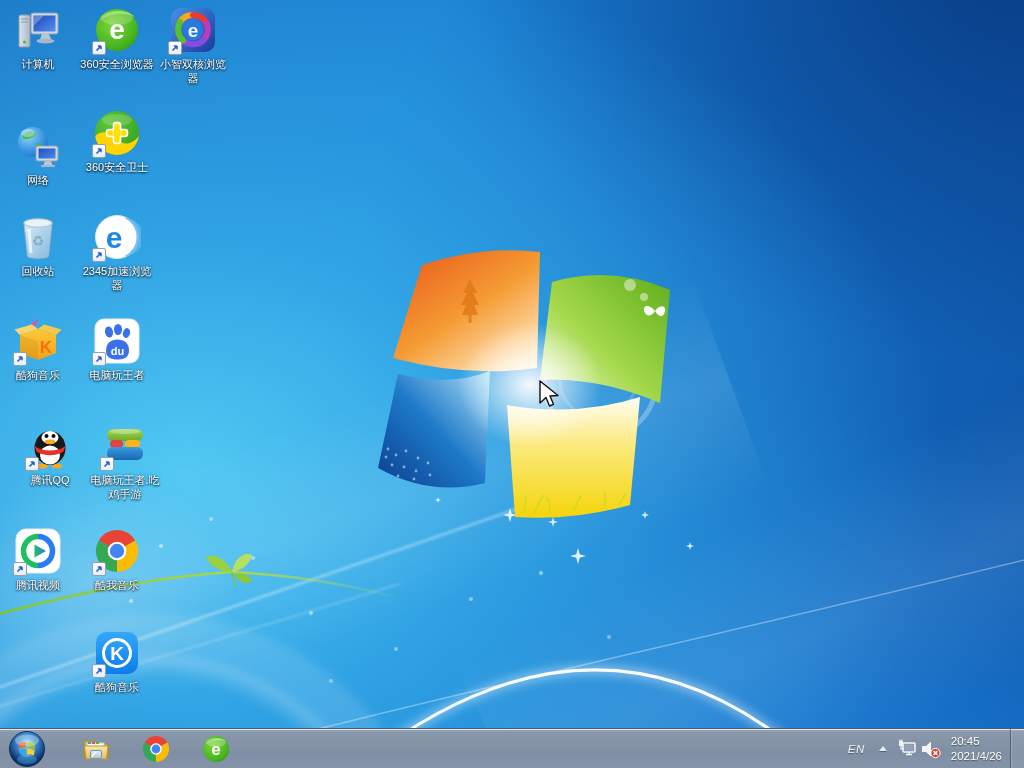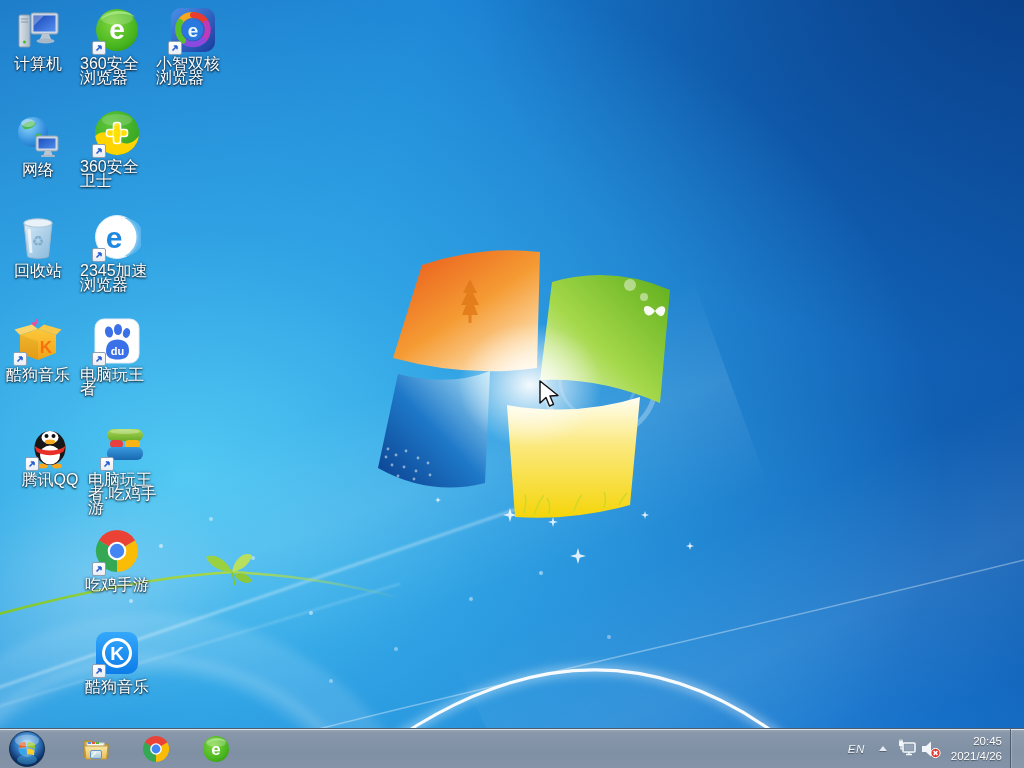--- a/index.html
+++ b/index.html
@@ -33,40 +33,40 @@
     box-shadow:
       160px 545px 0 1px rgba(255,255,255,.55), 252px 557px 0 1px rgba(255,255,255,.45),
       310px 612px 0 1px rgba(255,255,255,.5), 395px 648px 0 1px rgba(255,255,255,.4),
       470px 598px 0 1px rgba(255,255,255,.45),210px 518px 0 1px rgba(255,255,255,.45),
       540px 572px 0 1px rgba(255,255,255,.5), 608px 636px 0 1px rgba(255,255,255,.4),
       330px 680px 0 1px rgba(255,255,255,.4), 130px 600px 0 1px rgba(255,255,255,.5);}
   .deco-svg,.logo-svg,.vine-svg,.cursor-svg{position:absolute;pointer-events:none;}
   
   .icon-cell{position:absolute;width:76px;display:flex;flex-direction:column;align-items:center;cursor:default;}
   .icon-art{width:48px;height:48px;position:relative;}
-  .icon-label{margin-top:3px;font-size:16px;line-height:14px;color:#fff;max-width:74px;
+  .icon-label{margin-top:3px;font-size:11px;line-height:14px;color:#fff;text-align:center;max-width:74px;
     text-shadow:0 1px 2px rgba(0,0,0,.9),0 0 3px rgba(10,30,60,.7);word-break:break-all;}
   .shortcut-arrow{position:absolute;left:-1px;bottom:-1px;width:14px;height:14px;background:linear-gradient(#fff,#e8eef4);
     border:1px solid #8ea0b4;border-radius:2px;box-sizing:border-box;display:flex;align-items:center;justify-content:center;}
   
   .taskbar{position:absolute;left:0;bottom:0;width:1024px;height:40px;
     background:linear-gradient(#9aa7b8 0%,#8897aa 10%,#8090a4 60%,#8493a7 100%);
     border-top:1px solid #4e5c6e;box-shadow:inset 0 1px 0 #dde6ee;box-sizing:border-box;}
   .taskbar button{background:none;border:0;padding:0;margin:0;cursor:pointer;display:flex;align-items:center;justify-content:center;}
   .start-button{position:absolute;left:7px;top:0px;width:40px;height:40px;}
   .pinned{position:absolute;left:80px;top:0;height:100%;display:flex;align-items:center;gap:28px;}
   .pinned button{width:32px;height:32px;}
   .tray{position:absolute;right:0;top:0;height:100%;display:flex;align-items:center;}
   .tray-lang{color:#f4f8fc;font-size:11.5px;letter-spacing:.5px;text-shadow:0 1px 1px rgba(0,0,0,.45);
     padding:4px 6px;cursor:default;font-style:italic;}
   .tray-chevron{width:16px;height:16px;display:flex;align-items:center;justify-content:center;margin:0 4px;cursor:pointer;}
   .tri{width:0;height:0;border-left:4.5px solid transparent;border-right:4.5px solid transparent;border-bottom:5.5px solid #e4ebf2;
     filter:drop-shadow(0 1px 0 rgba(0,0,0,.3));}
   .tray-icon-btn{width:24px;height:24px;margin:0 2px;}
-  .clock{color:#fff;font-size:11.5px;line-height:15px;text-align:right;margin:0 8px 0 8px;
+  .clock{color:#fff;font-size:11.5px;line-height:15px;margin:0 8px 0 8px;
     text-shadow:0 1px 1px rgba(0,0,0,.45);cursor:default;}
   .show-desktop{width:13px;height:40px;border-left:1px solid rgba(40,52,66,.6);
     box-shadow:inset 1px 0 0 rgba(255,255,255,.22);background:rgba(255,255,255,.05);cursor:pointer;}
   svg text{font-family:"Liberation Sans","DejaVu Sans",sans-serif;}
 </style>
 </head>
 <body>
 
 <div class="desktop">
 
@@ -257,21 +257,21 @@
       </svg>
       <div class="shortcut-arrow">
           <svg width="10" height="10">
             <path d="M2.5,7.5 L7,3 M7,3 H3.8 M7,3 V6.2" stroke="#2b5fd0" stroke-width="1.6" fill="none"></path>
           </svg>
         </div>
     </div>
     <div class="icon-label">小智双核浏览器</div>
   </div>
 
-  <div class="icon-cell" style="left:0px;top:112px">
+  <div class="icon-cell" style="left:0px;top:122px">
     <div class="icon-art">
       <svg width="48" height="48" viewBox="0 0 48 48">
         <defs>
           <radialGradient id="nwG" cx=".35" cy=".3" r=".85">
               <stop offset="0" stop-color="#8cd4f8"></stop>
               <stop offset=".6" stop-color="#3894e0"></stop>
               <stop offset="1" stop-color="#1c68c0"></stop>
             </radialGradient>
           <linearGradient id="scr3" x1="0" y1="0" x2="1" y2="1">
               <stop offset="0" stop-color="#2050c0"></stop>
@@ -444,37 +444,60 @@
       </svg>
       <div class="shortcut-arrow">
           <svg width="10" height="10">
             <path d="M2.5,7.5 L7,3 M7,3 H3.8 M7,3 V6.2" stroke="#2b5fd0" stroke-width="1.6" fill="none"></path>
           </svg>
         </div>
     </div>
     <div class="icon-label">电脑玩王者.吃鸡手游</div>
   </div>
 
+  <div class="icon-cell" style="left:0px;top:527px">
+    <div class="icon-art">
+      <svg width="48" height="48" viewBox="0 0 48 48">
+        <defs>
+            <linearGradient id="tvG" x1="0" y1="0" x2="1" y2="0">
+              <stop offset="0" stop-color="#1ec05e"></stop>
+              <stop offset="1" stop-color="#2b7bf6"></stop>
+            </linearGradient>
+          </defs>
+        <rect x="2" y="2" width="44" height="44" rx="10" fill="#ffffff" stroke="#e8eef4"></rect>
+        <path d="M24,9.5 A14.5,14.5 0 0 0 24,38.5" fill="none" stroke="#1ec05e" stroke-width="5.5"></path>
+        <path d="M24,9.5 A14.5,14.5 0 0 1 24,38.5" fill="none" stroke="#2b7bf6" stroke-width="5.5"></path>
+        <circle cx="24" cy="24" r="9.5" fill="#ffffff"></circle>
+        <path d="M20.5,17.5 L32,24 L20.5,30.5 Z" fill="url(#tvG)"></path>
+      </svg>
+      <div class="shortcut-arrow">
+          <svg width="10" height="10">
+            <path d="M2.5,7.5 L7,3 M7,3 H3.8 M7,3 V6.2" stroke="#2b5fd0" stroke-width="1.6" fill="none"></path>
+          </svg>
+        </div>
+    </div>
+    <div class="icon-label">腾讯视频</div>
+  </div>
 
   <div class="icon-cell" style="left:79px;top:527px">
     <div class="icon-art">
       <svg width="48" height="48" viewBox="0 0 48 48">
         <path d="M24,24 L5.8,13.5 A21,21 0 0 1 42.2,13.5 Z" fill="#ea4335"></path>
         <path d="M24,24 L5.8,13.5 A21,21 0 0 0 24,45 Z" fill="#34a853"></path>
         <path d="M24,24 L24,45 A21,21 0 0 0 42.2,13.5 Z" fill="#fbbc05"></path>
         <circle cx="24" cy="24" r="9.3" fill="#ffffff"></circle>
         <circle cx="24" cy="24" r="7.2" fill="#4285f4"></circle>
       </svg>
       <div class="shortcut-arrow">
           <svg width="10" height="10">
             <path d="M2.5,7.5 L7,3 M7,3 H3.8 M7,3 V6.2" stroke="#2b5fd0" stroke-width="1.6" fill="none"></path>
           </svg>
         </div>
     </div>
-    <div class="icon-label">吃鸡手游</div>
+    <div class="icon-label">酷我音乐</div>
   </div>
 
 
   <div class="icon-cell" style="left:79px;top:629px">
     <div class="icon-art">
       <svg width="48" height="48" viewBox="0 0 48 48">
         <defs>
             <linearGradient id="kgG" x1="0" y1="0" x2="0" y2="1">
               <stop offset="0" stop-color="#34a8fc"></stop>
               <stop offset="1" stop-color="#0d7ce8"></stop>

